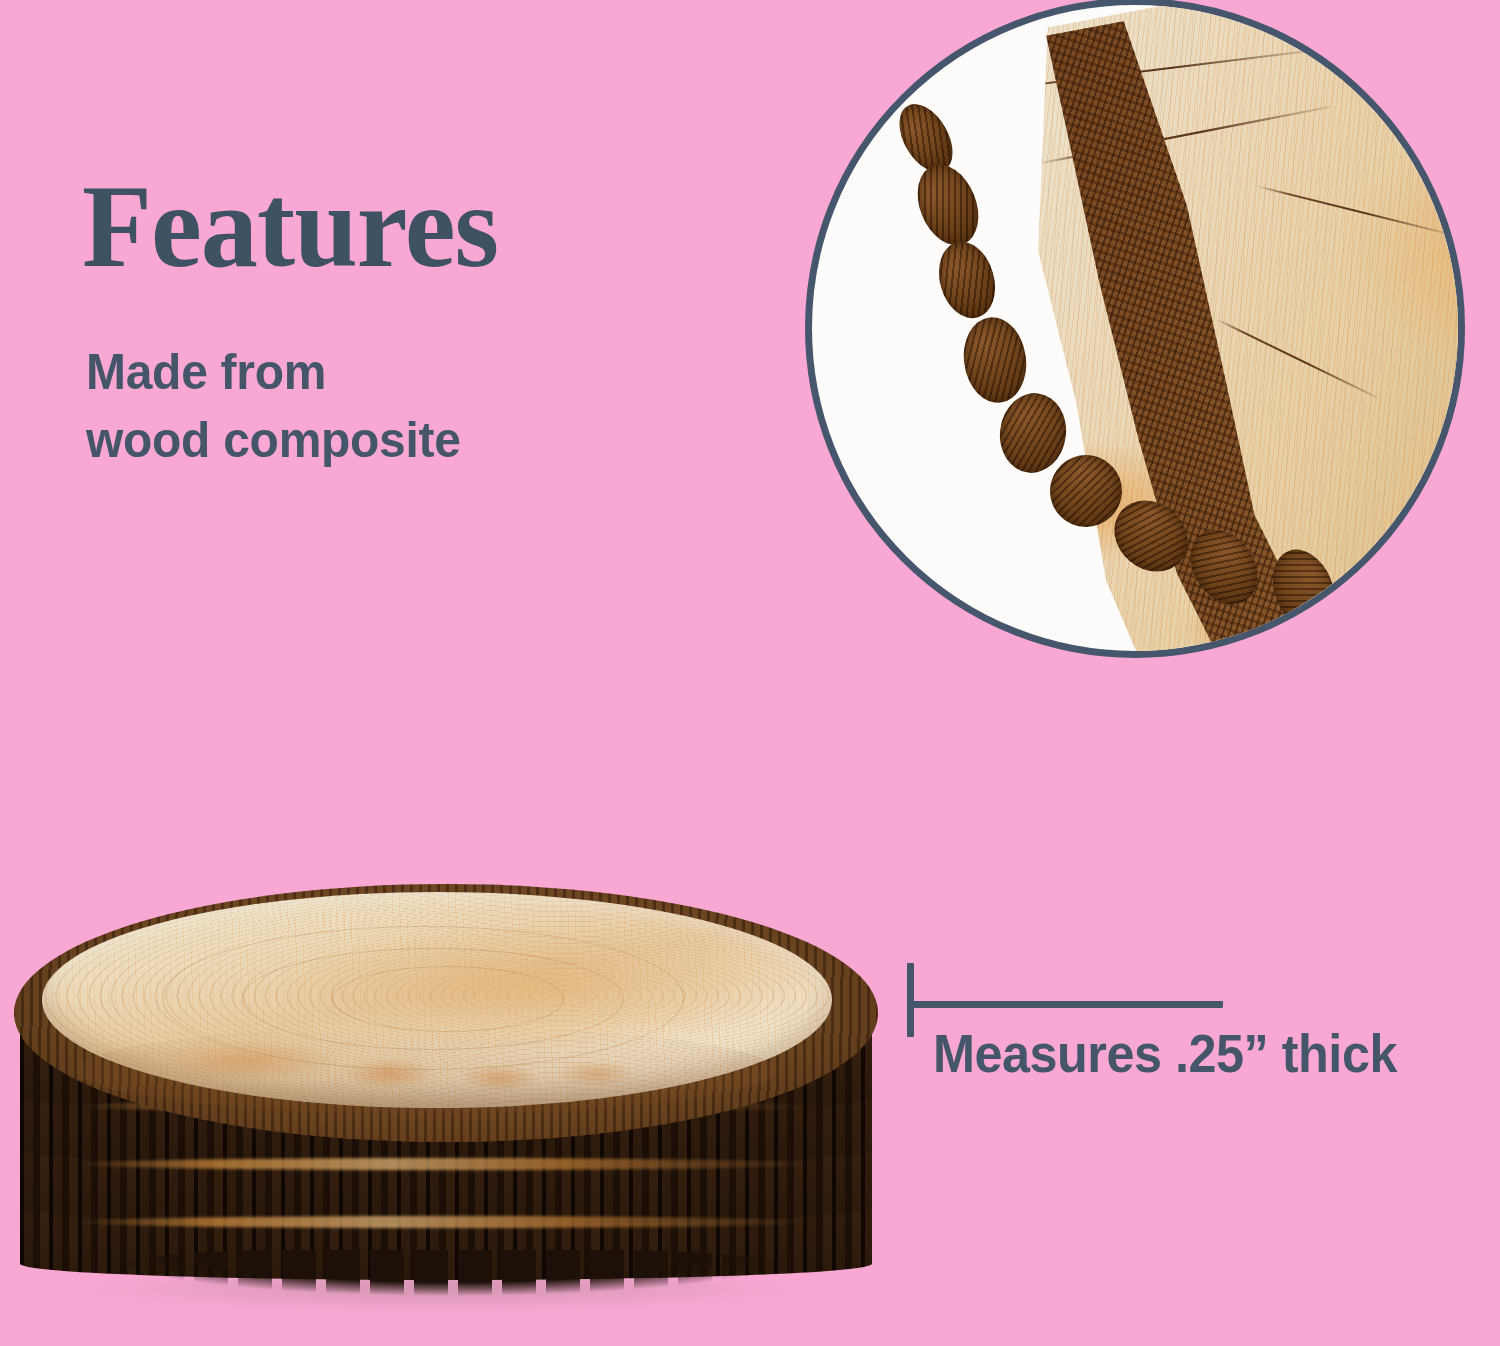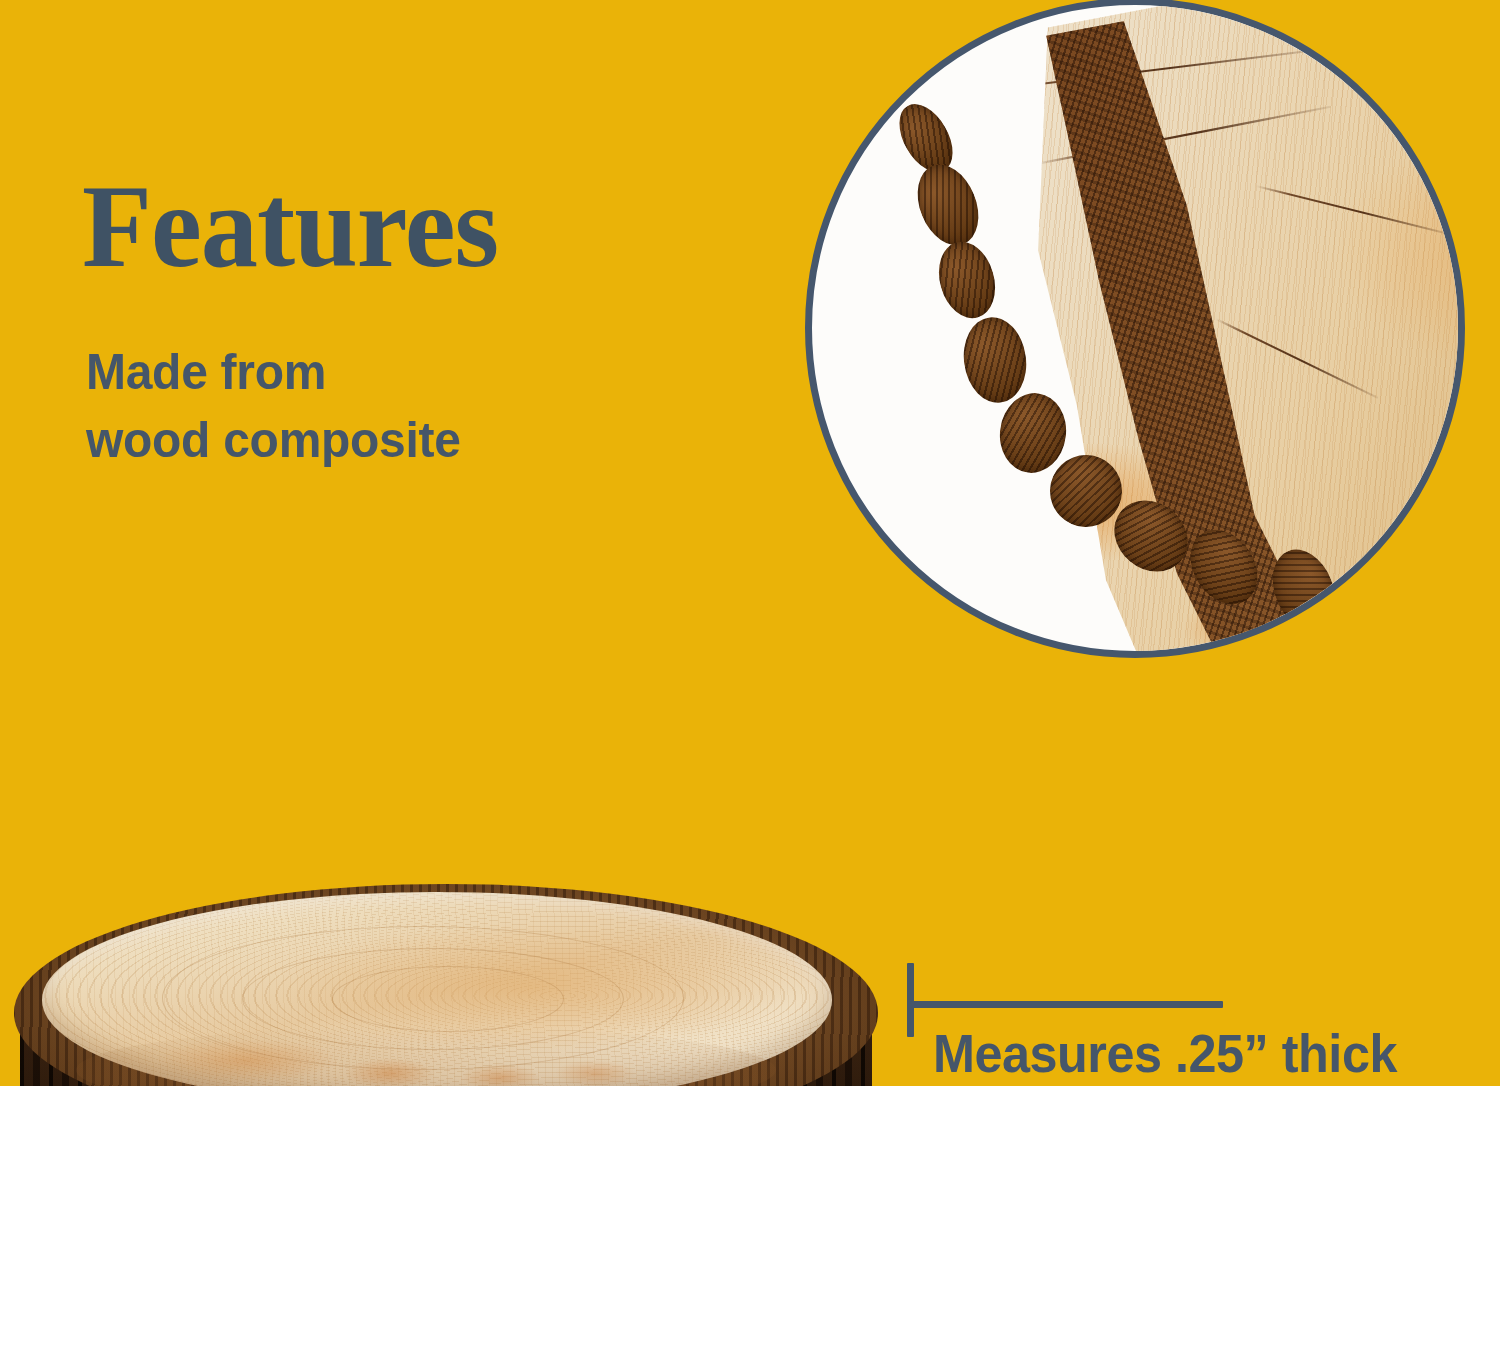--- a/index.html
+++ b/index.html
@@ -3,22 +3,22 @@
 <meta charset="utf-8">
 <style>
   html, body {
     margin: 0;
     padding: 0;
     background: #ffffff;
   }
   #stage {
     position: relative;
     width: 1500px;
-    height: 1086px;
-    background: #eab308;
+    height: 1346px;
+    background: #f9a8d4;
     overflow: hidden;
     font-family: "Liberation Sans", sans-serif;
   }
 
   
   #features-heading {
     position: absolute;
     left: 82px;
     top: 168px;
     font-family: "Liberation Serif", serif;

